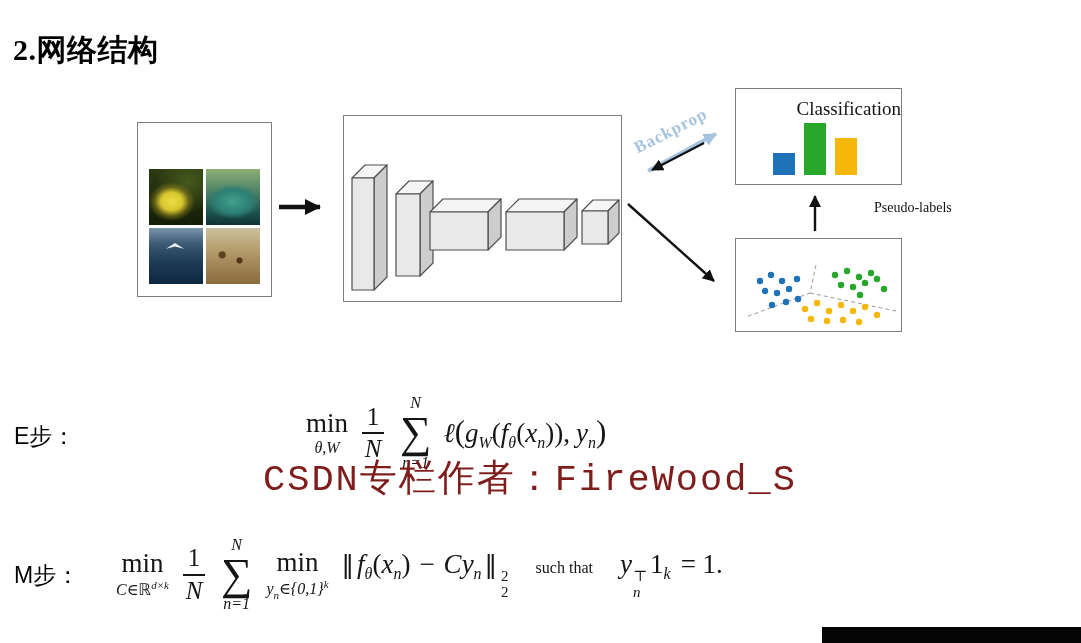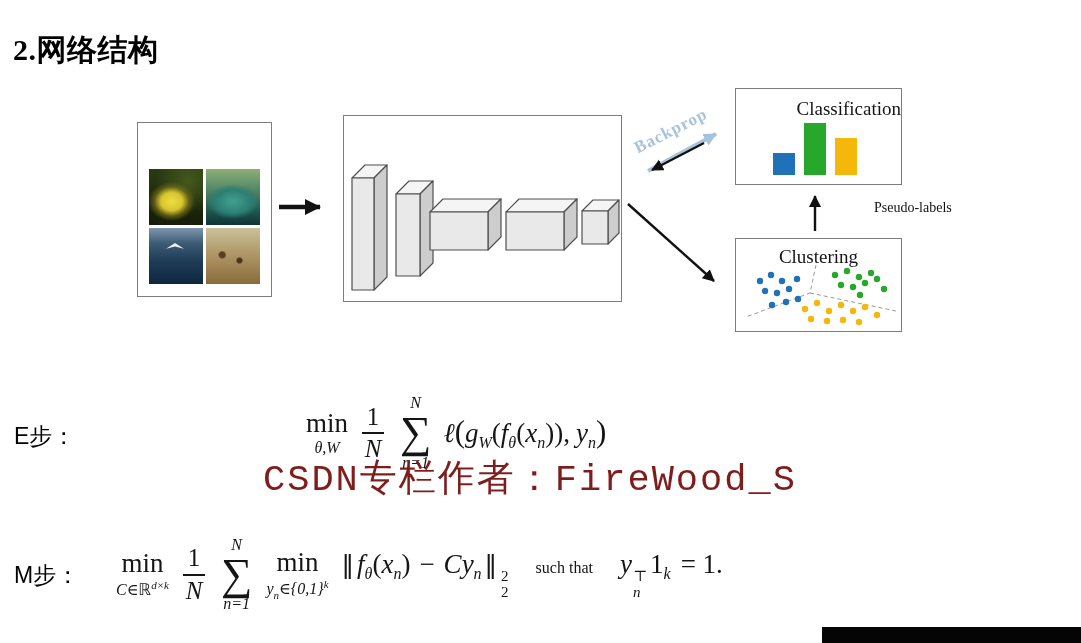--- a/index.html
+++ b/index.html
@@ -145,21 +145,20 @@
   <div class="box classification-box">
     <div class="box-label">Classification</div>
     <div class="bars">
       <div class="bar bar-blue"></div>
       <div class="bar bar-green"></div>
       <div class="bar bar-yellow"></div>
     </div>
   </div>
 
   <div class="box clustering-box">
-    <div class="box-label">Clustering</div>
     <svg class="cluster-svg" viewBox="0 0 161 62">
       <g stroke="#9a9a9a" stroke-width="1" stroke-dasharray="4 3" fill="none">
         <path d="M78,0 L72,28 L8,52"></path>
         <path d="M72,28 L158,46"></path>
       </g>
       <g fill="#1f72b8">
         <circle cx="22" cy="16" r="3.2"></circle>
           <circle cx="33" cy="10" r="3.2"></circle>
           <circle cx="44" cy="16" r="3.2"></circle>
         <circle cx="27" cy="26" r="3.2"></circle>

